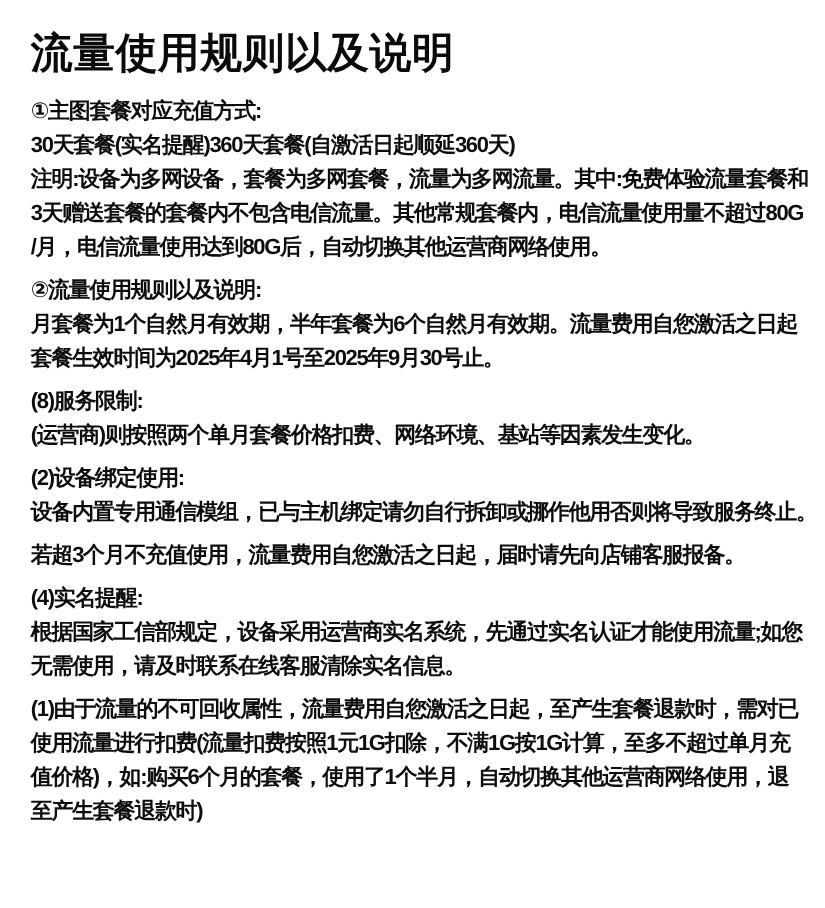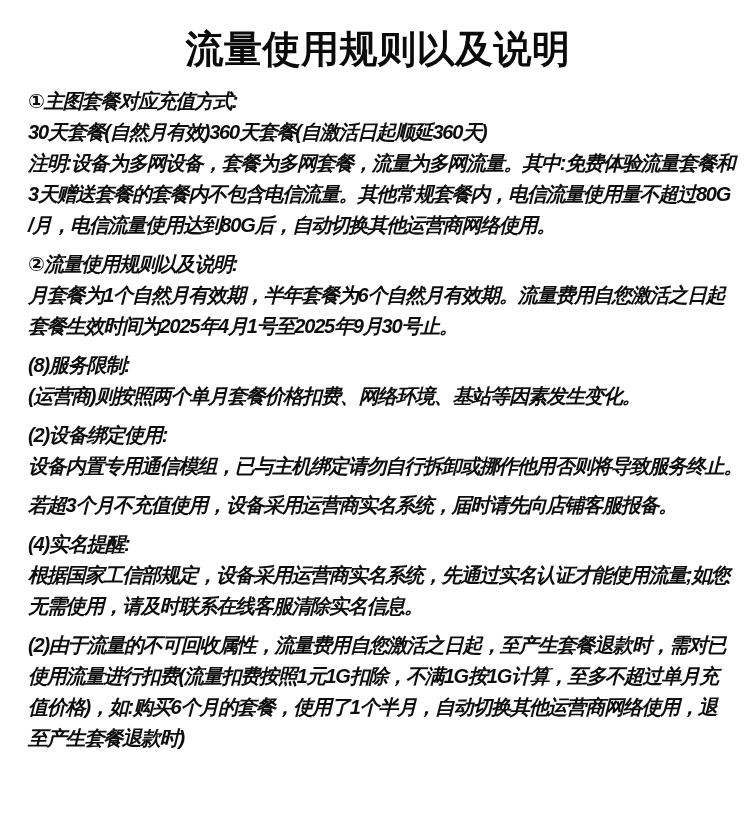--- a/index.html
+++ b/index.html
@@ -17,49 +17,47 @@
   .doc {
     width: 750px;
     box-sizing: border-box;
     padding: 0 22px 0 28px;
   }
   .doc-title {
     margin: 26px 0 14px 0;
     font-size: 38px;
     line-height: 46px;
     font-weight: 900;
-    text-align: center;
     color: #0a0a0a;
     letter-spacing: 0.5px;
     white-space: nowrap;
   }
   .section {
     margin: 0 0 8px 0;
-    font-style: italic;
   }
   .ln {
     margin: 0;
     font-size: 20px;
     line-height: 31px;
     font-weight: 600;
     letter-spacing: -1.2px;
     white-space: nowrap;
     color: #0d0d0d;
   }
 </style>
 </head>
 <body>
 
 <div class="doc">
 
   <h1 class="doc-title">流量使用规则以及说明</h1>
 
   <section class="section">
     <p class="ln">①主图套餐对应充值方式:</p>
-    <p class="ln">30天套餐(自然月有效)360天套餐(自激活日起顺延360天)</p>
+    <p class="ln">30天套餐(实名提醒)360天套餐(自激活日起顺延360天)</p>
     <p class="ln">注明:设备为多网设备，套餐为多网套餐，流量为多网流量。其中:免费体验流量套餐和</p>
     <p class="ln">3天赠送套餐的套餐内不包含电信流量。其他常规套餐内，电信流量使用量不超过80G</p>
     <p class="ln">/月，电信流量使用达到80G后，自动切换其他运营商网络使用。</p>
   </section>
 
   <section class="section">
     <p class="ln">②流量使用规则以及说明:</p>
     <p class="ln">月套餐为1个自然月有效期，半年套餐为6个自然月有效期。流量费用自您激活之日起</p>
     <p class="ln">套餐生效时间为2025年4月1号至2025年9月30号止。</p>
   </section>
@@ -68,29 +66,29 @@
     <p class="ln">(8)服务限制:</p>
     <p class="ln">(运营商)则按照两个单月套餐价格扣费、网络环境、基站等因素发生变化。</p>
   </section>
 
   <section class="section">
     <p class="ln">(2)设备绑定使用:</p>
     <p class="ln">设备内置专用通信模组，已与主机绑定请勿自行拆卸或挪作他用否则将导致服务终止。</p>
   </section>
 
   <section class="section">
-    <p class="ln">若超3个月不充值使用，设备采用运营商实名系统，届时请先向店铺客服报备。</p>
+    <p class="ln">若超3个月不充值使用，流量费用自您激活之日起，届时请先向店铺客服报备。</p>
   </section>
 
   <section class="section">
     <p class="ln">(4)实名提醒:</p>
     <p class="ln">根据国家工信部规定，设备采用运营商实名系统，先通过实名认证才能使用流量;如您</p>
     <p class="ln">无需使用，请及时联系在线客服清除实名信息。</p>
   </section>
 
   <section class="section">
-    <p class="ln">(2)由于流量的不可回收属性，流量费用自您激活之日起，至产生套餐退款时，需对已</p>
+    <p class="ln">(1)由于流量的不可回收属性，流量费用自您激活之日起，至产生套餐退款时，需对已</p>
     <p class="ln">使用流量进行扣费(流量扣费按照1元1G扣除，不满1G按1G计算，至多不超过单月充</p>
     <p class="ln">值价格)，如:购买6个月的套餐，使用了1个半月，自动切换其他运营商网络使用，退</p>
     <p class="ln">至产生套餐退款时)</p>
   </section>
 
 </div>
 
 </body></html>

